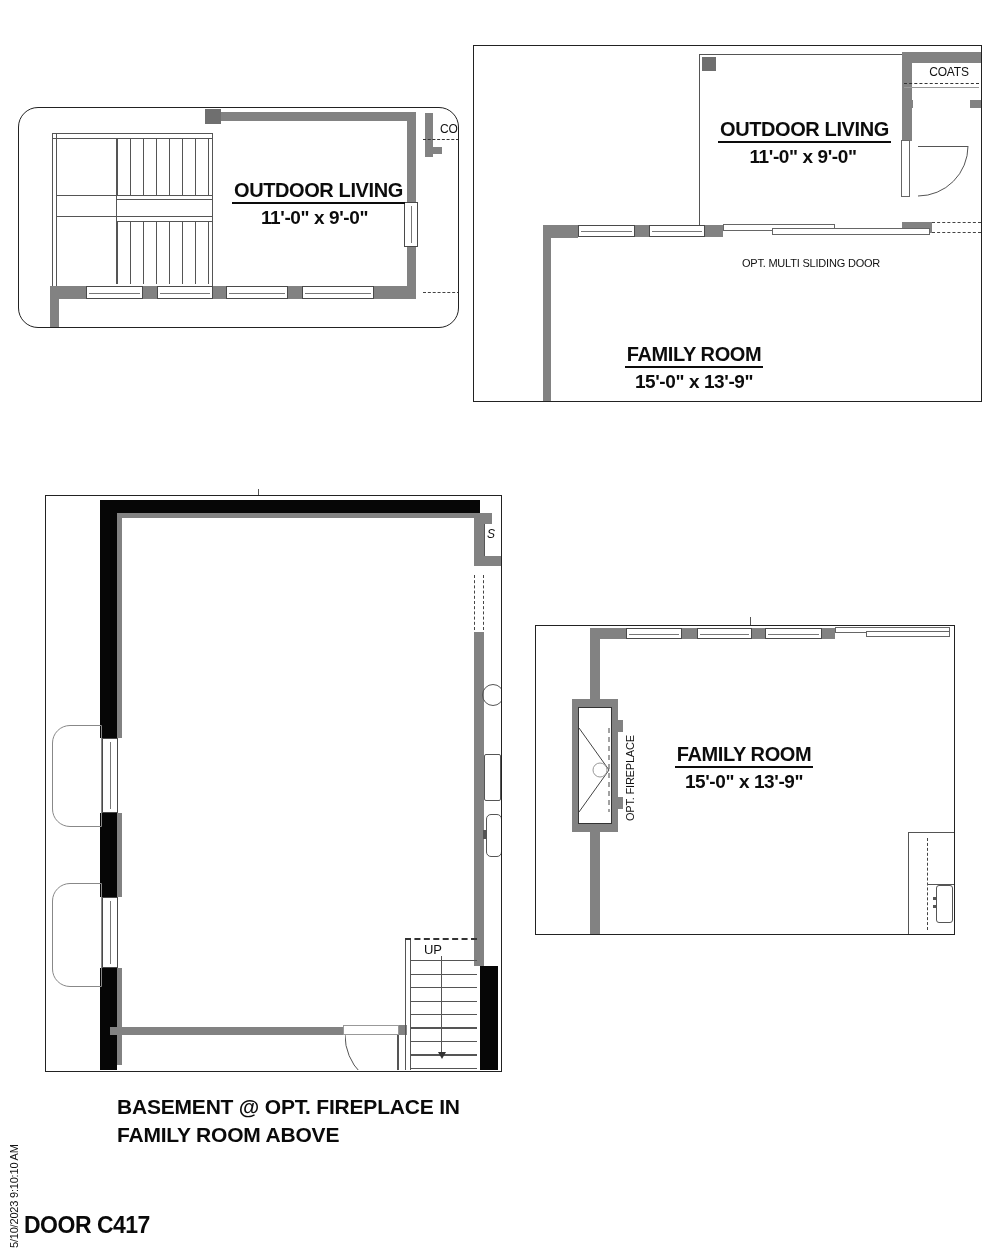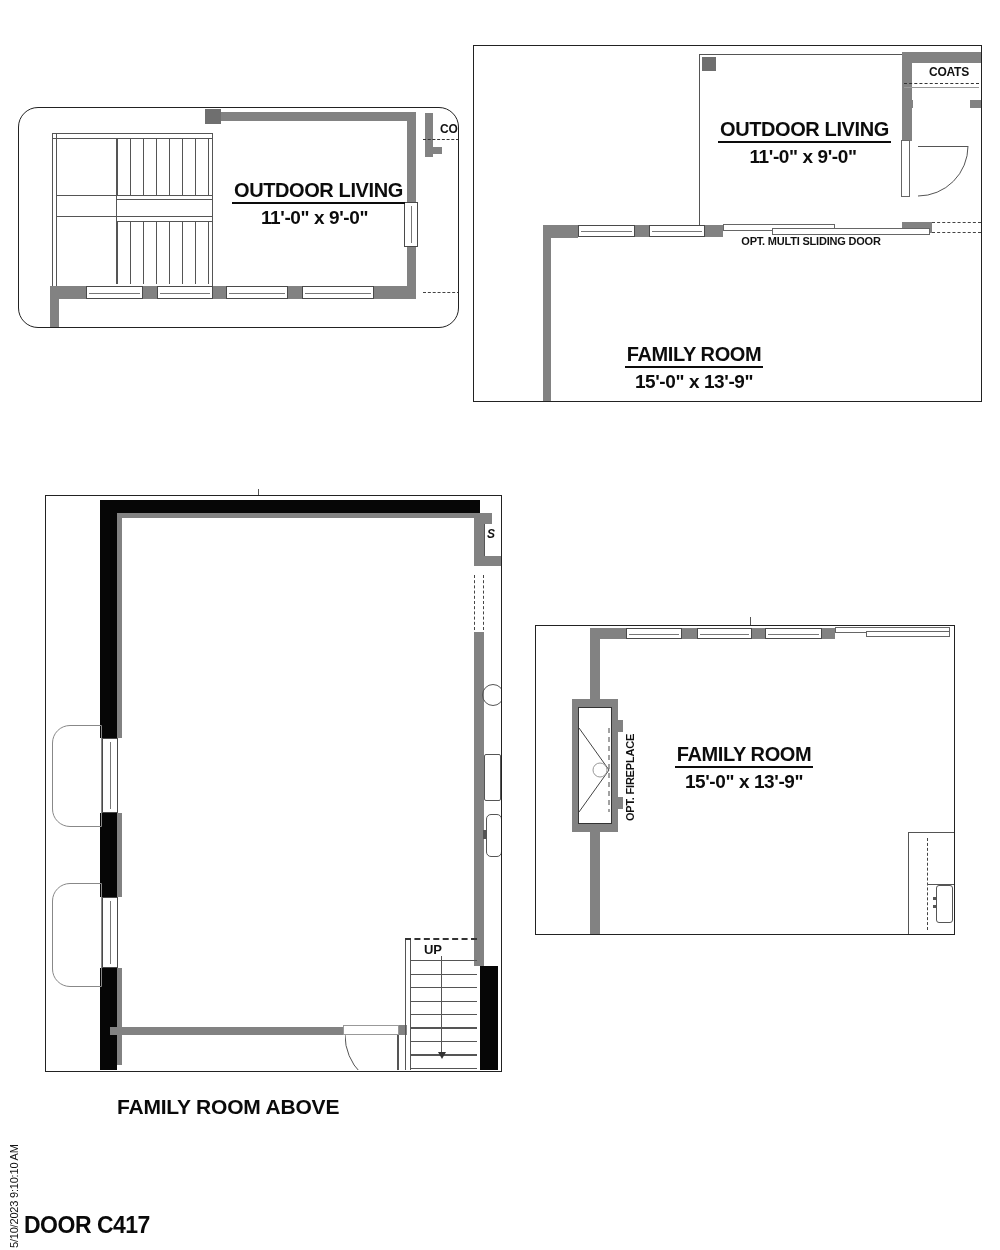--- a/index.html
+++ b/index.html
@@ -19,21 +19,21 @@
   .dv{border-left:1px dashed #444;}
   .dd{border-top:2px dashed #333;}
   .ddot{border-top:1px dashed #333;}
   .trev{background:repeating-linear-gradient(90deg,#555 0,#555 1px,transparent 1px,transparent 13px);}
   .treh{background:repeating-linear-gradient(180deg,#555 0,#555 1px,transparent 1px,transparent 13.5px);}
   .lbl{position:absolute;text-align:center;color:#0c0c0c;line-height:1.12;}
   .rn{font-weight:bold;font-size:20px;letter-spacing:-0.4px;border-bottom:2px solid #0c0c0c;
       display:inline-block;padding:0 2px 1px 2px;white-space:nowrap;}
   .rd{font-weight:bold;font-size:19px;letter-spacing:-0.4px;margin-top:3px;white-space:nowrap;}
   .cap{position:absolute;font-weight:bold;font-size:21px;letter-spacing:-0.2px;color:#0a0a0a;white-space:nowrap;}
-  .sm{position:absolute;font-weight:bold;font-size:11px;color:#111;white-space:nowrap;letter-spacing:-0.2px;}
+  .sm{position:absolute;font-weight:normal;font-size:11px;color:#111;white-space:nowrap;letter-spacing:-0.2px;}
   .vt{writing-mode:vertical-rl;transform:rotate(180deg);}
   .outl{background:transparent;border:1px solid #666;}
   .arr{width:0;height:0;border-left:4px solid transparent;border-right:4px solid transparent;border-top:7px solid #333;}
   svg{position:absolute;overflow:hidden;}
 </style>
 </head>
 <body>
 
 <div id="sheet">
 
@@ -105,21 +105,21 @@
 
     <div class="el outl" style="left:249px;top:178px;width:112px;height:7px;background:#fff;"></div>
     <div class="el outl" style="left:298px;top:182px;width:158px;height:7px;background:#fff;"></div>
 
     <div class="el g" style="left:69px;top:179px;width:35px;height:13px;"></div>
     <div class="el g" style="left:69px;top:179px;width:8px;height:176px;"></div>
     <div class="win winh" style="left:104px;top:179px;width:57px;height:12px;"></div>
     <div class="el g" style="left:161px;top:179px;width:14px;height:12px;"></div>
     <div class="win winh" style="left:175px;top:179px;width:56px;height:12px;"></div>
     <div class="el g" style="left:231px;top:179px;width:18px;height:12px;"></div>
-    <div class="sm" style="left:247px;top:189px;width:180px;text-align:center;">OPT. MULTI SLIDING DOOR</div>
+    <div class="sm" style="left:247px;top:211px;width:180px;text-align:center;">OPT. MULTI SLIDING DOOR</div>
 
     <div class="lbl" style="left:244px;top:72px;width:170px;">
       <span class="rn">OUTDOOR LIVING</span>
       <div class="rd">11'-0" x 9'-0"</div>
     </div>
     <div class="lbl" style="left:135px;top:297px;width:170px;">
       <span class="rn">FAMILY ROOM</span>
       <div class="rd">15'-0" x 13'-9"</div>
     </div>
   </div>
@@ -166,20 +166,21 @@
     <div class="el dd" style="left:359px;top:442px;width:72px;height:0;"></div>
     <div class="sm" style="left:378px;top:446px;font-size:13px;">UP</div>
     <div class="el lt" style="left:359px;top:444px;width:1px;height:130px;"></div>
     <div class="el lt" style="left:364px;top:444px;width:1px;height:130px;"></div>
     <div class="el treh" style="left:365px;top:464px;width:66px;height:110px;"></div>
     <div class="el lt" style="left:395px;top:460px;width:1px;height:98px;"></div>
     <div class="el arr" style="left:392px;top:556px;"></div>
 
   </div>
   <div class="cap" style="left:117px;top:1093px;line-height:28px;">
+    <div>BASEMENT @ OPT. FIREPLACE IN</div>
     <div>FAMILY ROOM ABOVE</div>
   </div>
 
   <div class="el lt" style="left:750px;top:617px;width:1px;height:9px;"></div>
   <div class="pf" style="left:535px;top:625px;width:420px;height:310px;">
 
     <div class="el g" style="left:54px;top:2px;width:36px;height:11px;"></div>
     <div class="el g" style="left:54px;top:2px;width:10px;height:74px;"></div>
     <div class="win winh" style="left:90px;top:2px;width:56px;height:11px;"></div>
     <div class="el g" style="left:146px;top:2px;width:15px;height:11px;"></div>

